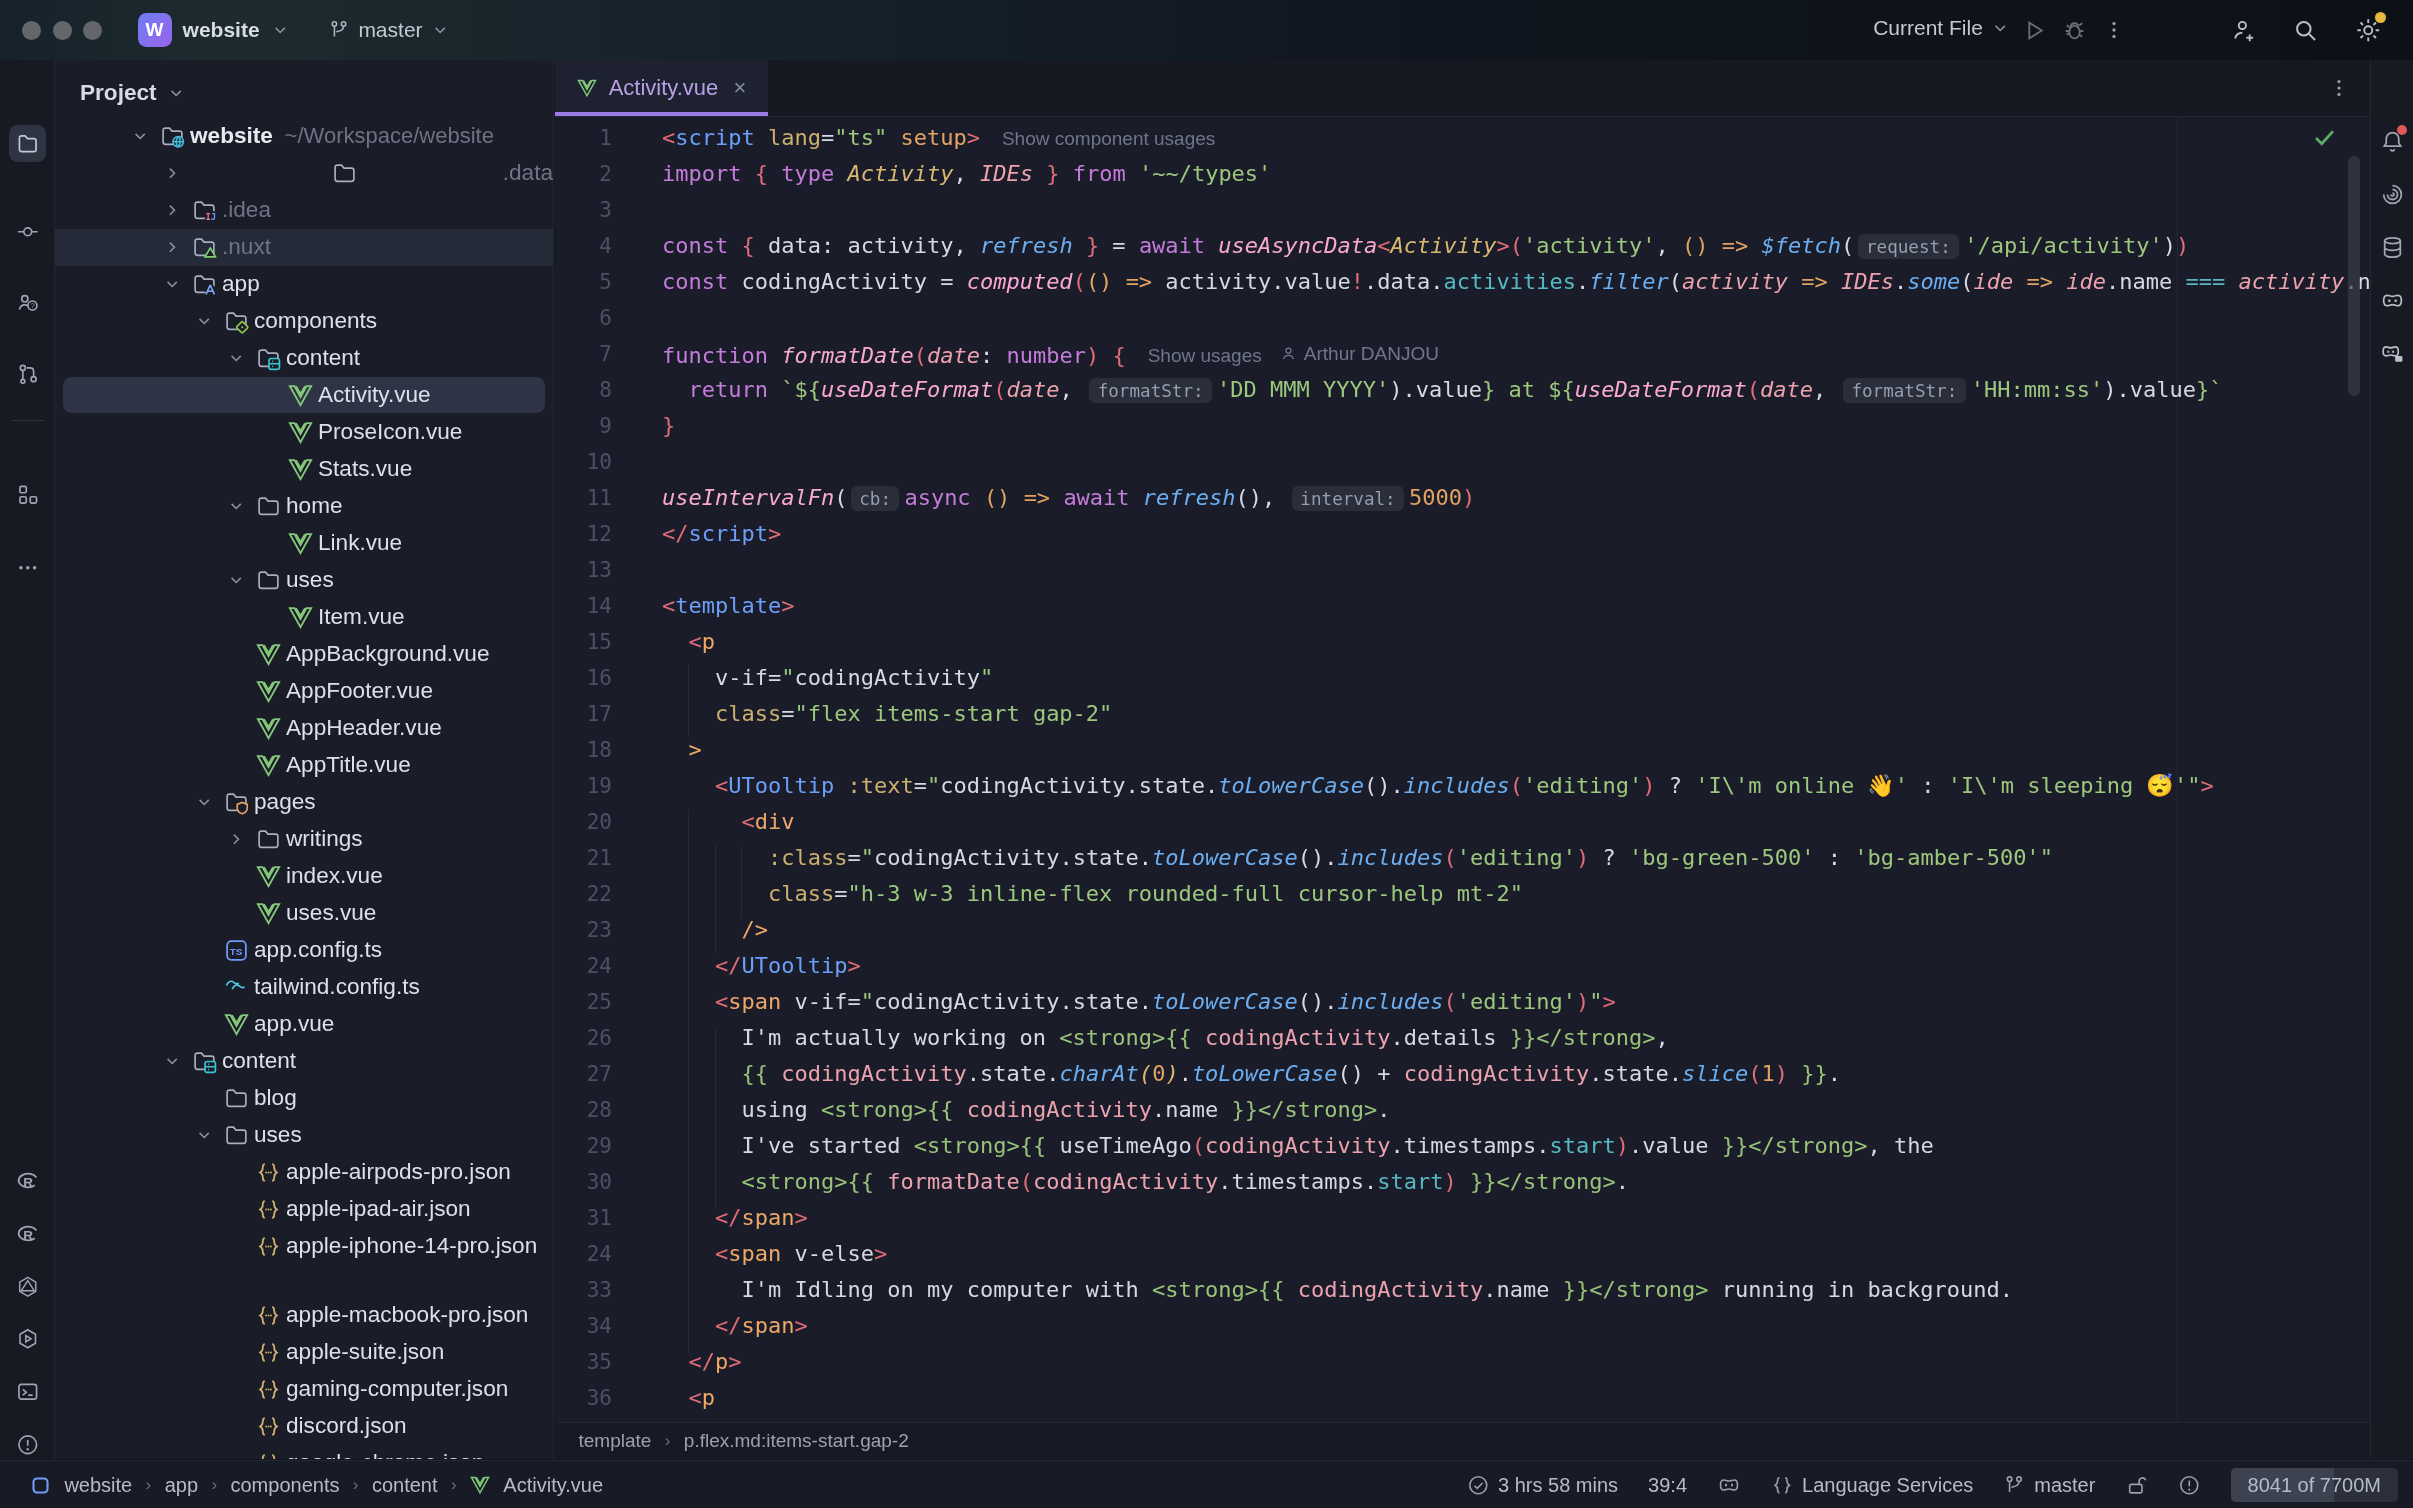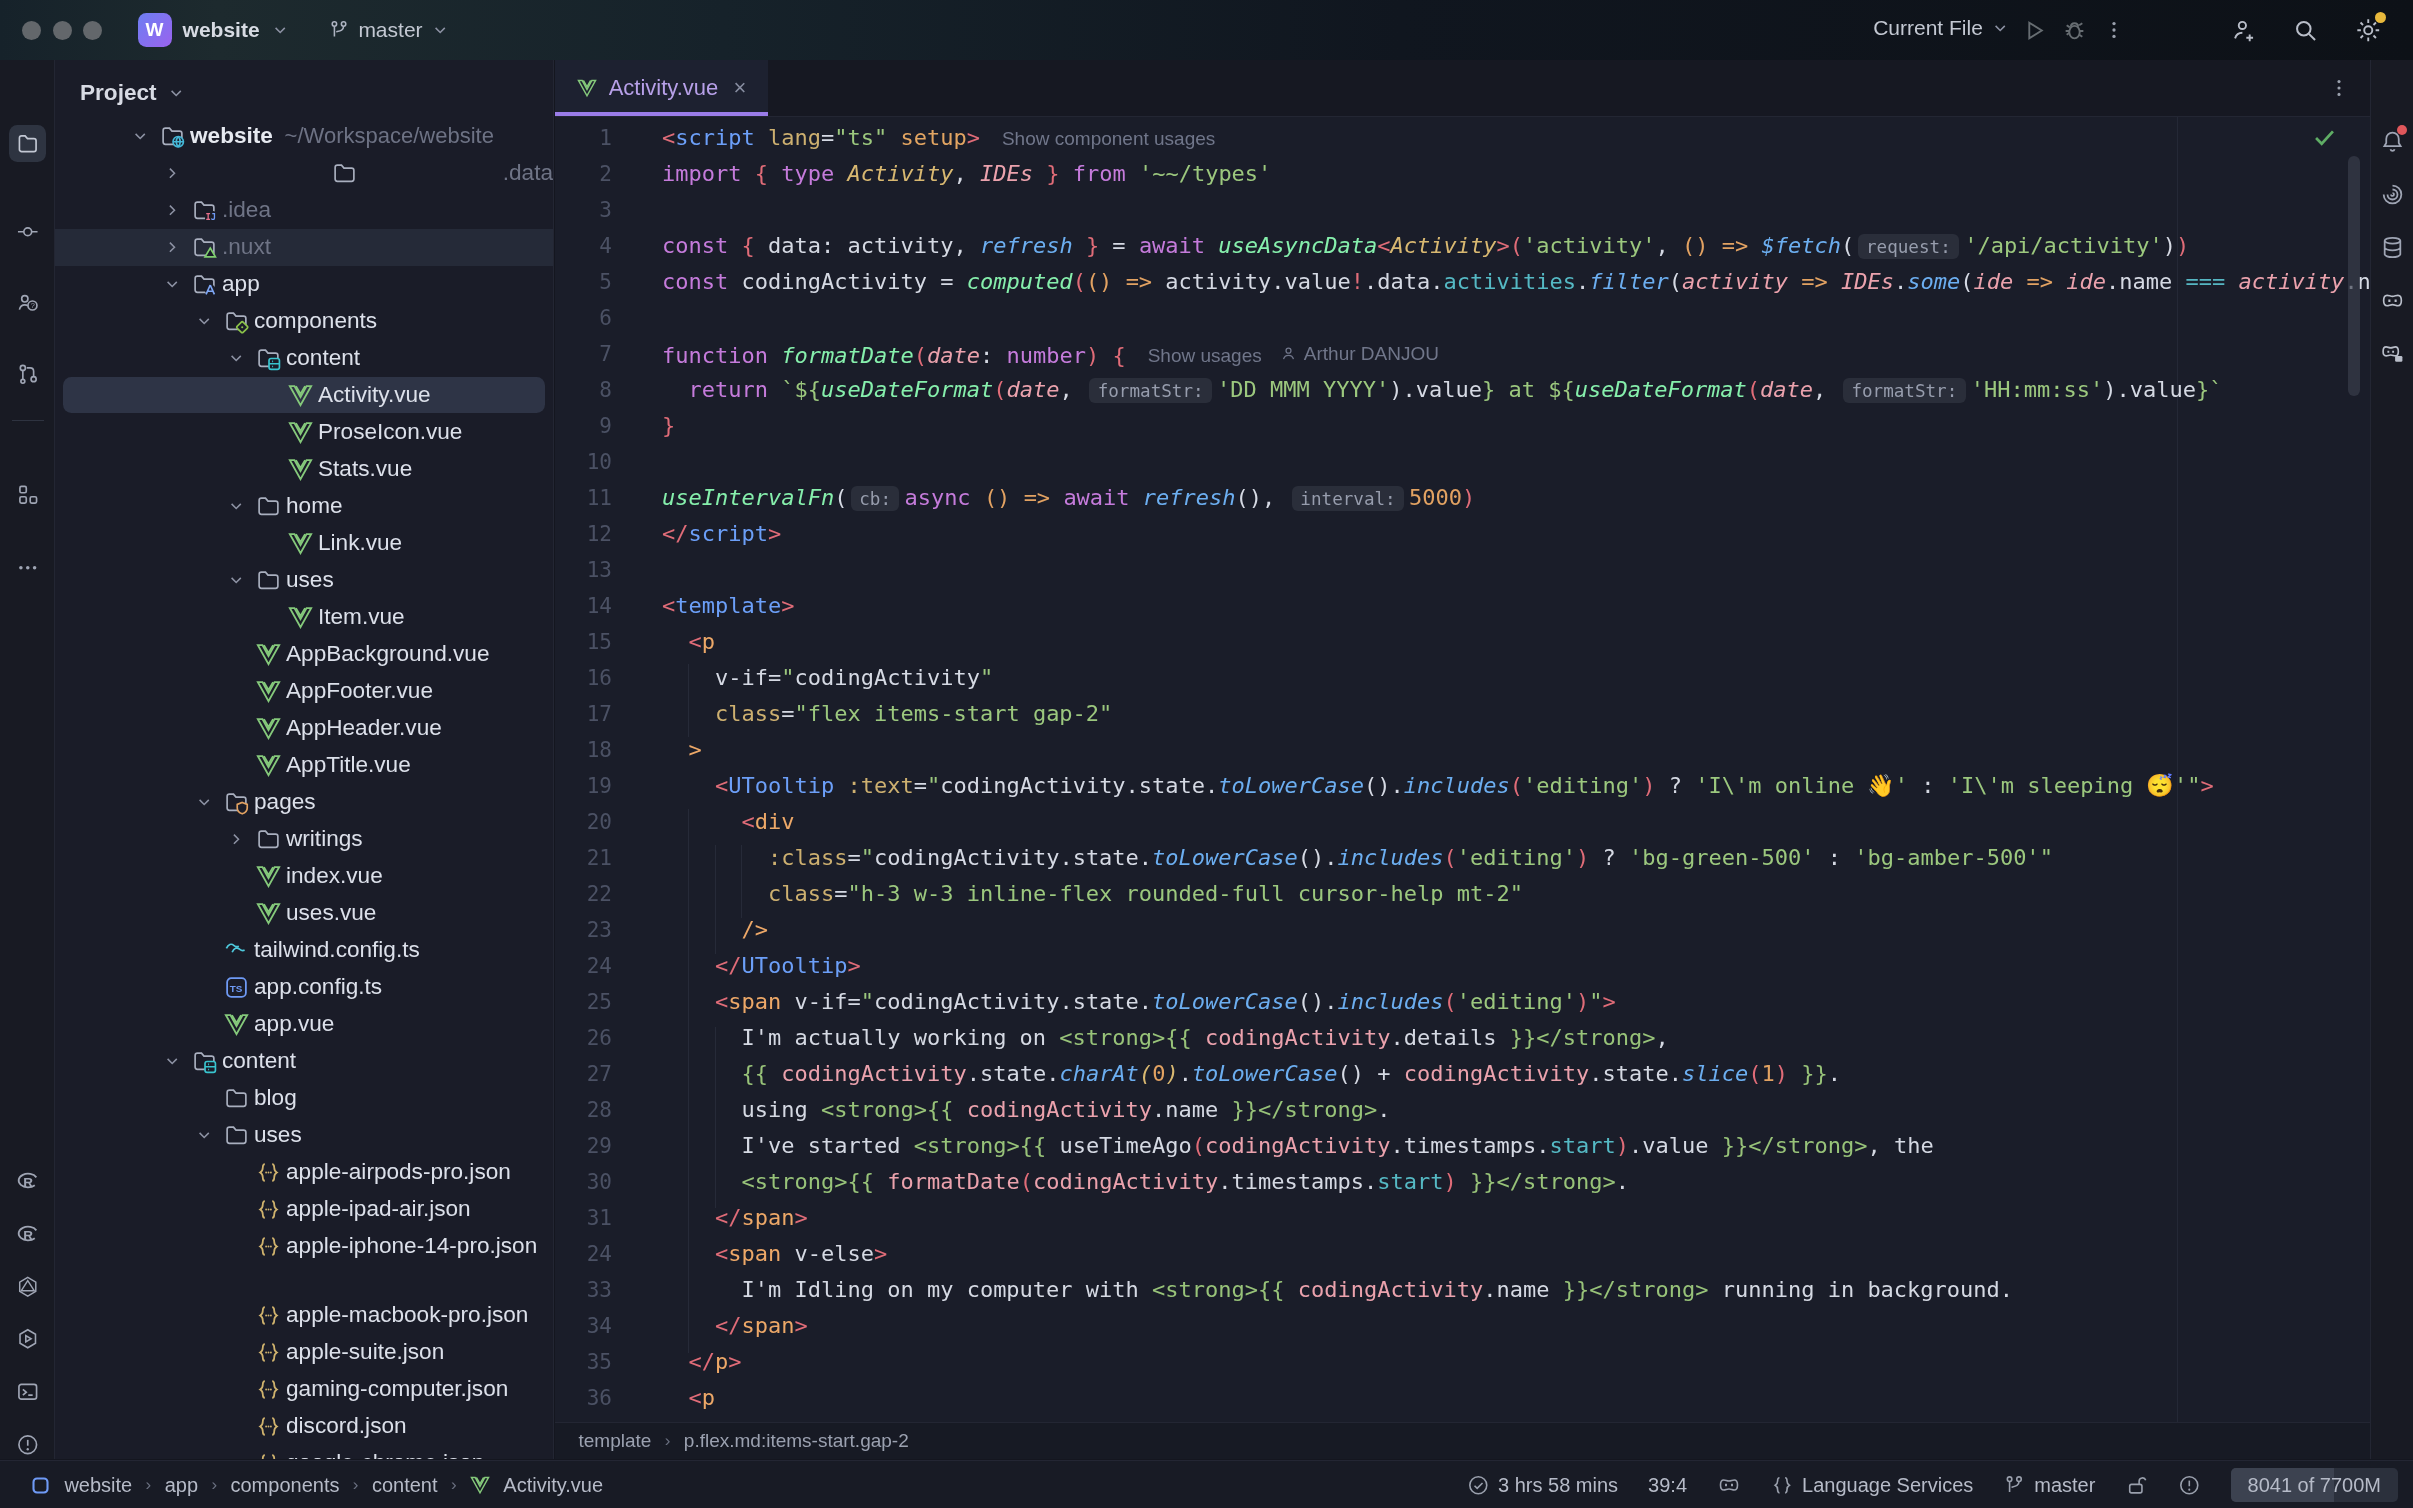--- a/index.html
+++ b/index.html
@@ -59,21 +59,21 @@
 
   #codewrap { position:absolute; left:0; top:57px; right:0; height:1306px; overflow:hidden; }
   #codearea { position:relative; padding-top:2.5px; }
   .cline { display:flex; height:36px; line-height:36px; white-space:pre;
     font-family:"DejaVu Sans Mono", monospace; font-size:22px; }
   .ln { width:57px; flex:none; text-align:right; color:#4b5164; font-size:21px; margin-right:50px; }
   .csegs { flex:none; white-space:pre; }
   .sg-d   { color:#d5d9e3; }
   .sg-kw  { color:#c57bdb; }
   .sg-str { color:#9cc87e; }
-  .sg-fnp { color:#86efac; font-style:italic; }
+  .sg-fnp { color:#f9a8d4; font-style:italic; }
   .sg-fnb { color:#6caef0; font-style:italic; }
   .sg-par { color:#eba2ad; font-style:italic; }
   .sg-itp { color:#eba2ad; }
   .sg-num { color:#e2a262; }
   .sg-prop{ color:#55b9c4; }
   .sg-pk  { color:#e06c78; }
   .sg-tb  { color:#6c9ff8; }
   .sg-to  { color:#eda868; }
   .sg-tg  { color:#98c379; }
   .sg-at  { color:#cdb070; }
@@ -551,35 +551,35 @@
           <svg width="25" height="25" viewBox="0 0 24 24" fill="none" stroke="#85c97b" stroke-width="1.8">
             <path d="M1.8 3h4.4L12 13.6 17.8 3h4.4L12 21.3 1.8 3z"></path>
             <path d="M7.6 3l4.4 7.6L16.4 3"></path>
           </svg>
         </span>
         <span class="tlabel">uses.vue</span>
       </div>
       <div class="trow" style="padding-left: 134px;">
         <span class="tchev"></span>
         <span class="ticon">
-          <svg width="25" height="25" viewBox="0 0 24 24" fill="none" stroke="#4ec9dd" stroke-width="1.8">
-            <path d="M2.5 12.5c2-4.5 5-5.5 8-3 1.6 1.3 3 1.6 5 .8M8.5 16.5c2-4.5 5-5.5 8-3 1.6 1.3 3 1.6 5 .8" transform="translate(0,-1.5) scale(.92)"></path>
-          </svg>
-        </span>
-        <span class="tlabel">tailwind.config.ts</span>
-      </div>
-      <div class="trow" style="padding-left: 134px;">
-        <span class="tchev"></span>
-        <span class="ticon">
           <svg width="25" height="25" viewBox="0 0 24 24" fill="none">
             <rect x="3" y="3" width="18" height="18" rx="4" stroke="#6f9af5" stroke-width="1.7"></rect>
             <text x="5.6" y="16.4" font-size="9.5" font-weight="bold" fill="#6f9af5" font-family="Liberation Sans">TS</text>
           </svg>
         </span>
         <span class="tlabel">app.config.ts</span>
+      </div>
+      <div class="trow" style="padding-left: 134px;">
+        <span class="tchev"></span>
+        <span class="ticon">
+          <svg width="25" height="25" viewBox="0 0 24 24" fill="none" stroke="#4ec9dd" stroke-width="1.8">
+            <path d="M2.5 12.5c2-4.5 5-5.5 8-3 1.6 1.3 3 1.6 5 .8M8.5 16.5c2-4.5 5-5.5 8-3 1.6 1.3 3 1.6 5 .8" transform="translate(0,-1.5) scale(.92)"></path>
+          </svg>
+        </span>
+        <span class="tlabel">tailwind.config.ts</span>
       </div>
       <div class="trow" style="padding-left: 134px;">
         <span class="tchev"></span>
         <span class="ticon">
           <svg width="25" height="25" viewBox="0 0 24 24" fill="none" stroke="#85c97b" stroke-width="1.8">
             <path d="M1.8 3h4.4L12 13.6 17.8 3h4.4L12 21.3 1.8 3z"></path>
             <path d="M7.6 3l4.4 7.6L16.4 3"></path>
           </svg>
         </span>
         <span class="tlabel">app.vue</span>

